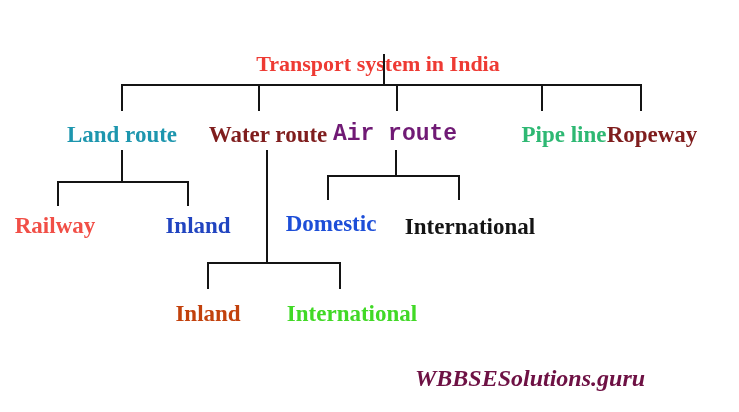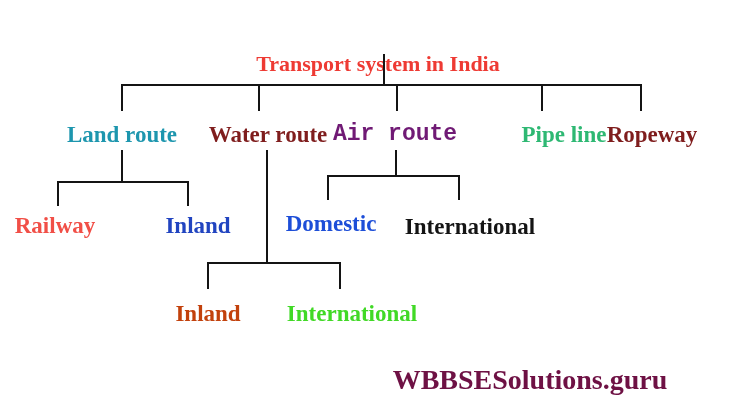--- a/index.html
+++ b/index.html
@@ -16,21 +16,21 @@
   }
   .lbl {
     position: absolute;
     transform: translateX(-50%);
     white-space: nowrap;
     font-weight: bold;
     font-size: 23px;
     line-height: 1.1;
   }
   .title { font-size: 22px; margin-top: 34px; }
-  .watermark { font-size: 28px; }
+  .watermark { font-size: 24px; font-style: italic; }
 </style>
 </head>
 <body>
 
 <div class="lbl title" style="left: 378px; top: 18px; color: rgb(238, 58, 51);">Transport system in India</div>
 
 <div class="ln" style="left:383px; top:54px; width:2px; height:31px;"></div>
 <div class="ln" style="left:122px; top:84px; width:520px; height:2px;"></div>
 <div class="ln" style="left:121px; top:84px; width:2px; height:27px;"></div>
 <div class="ln" style="left:258px; top:84px; width:2px; height:27px;"></div>

